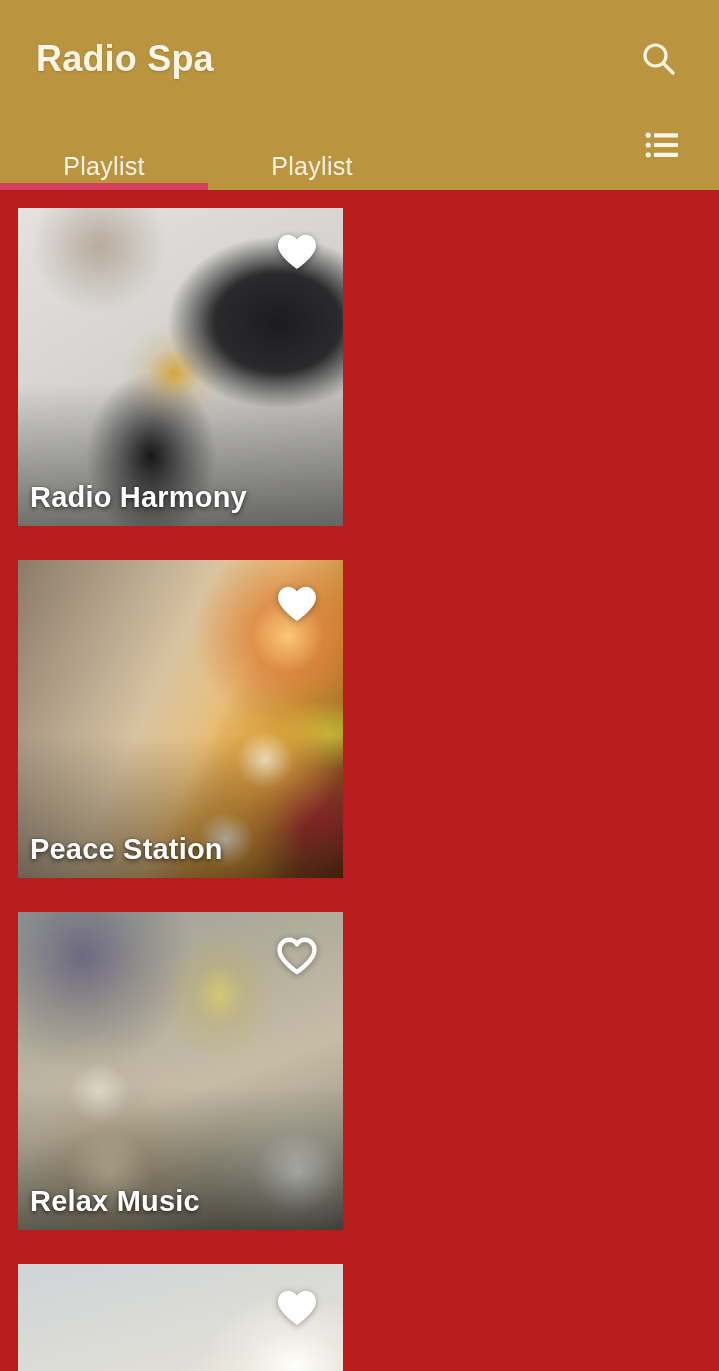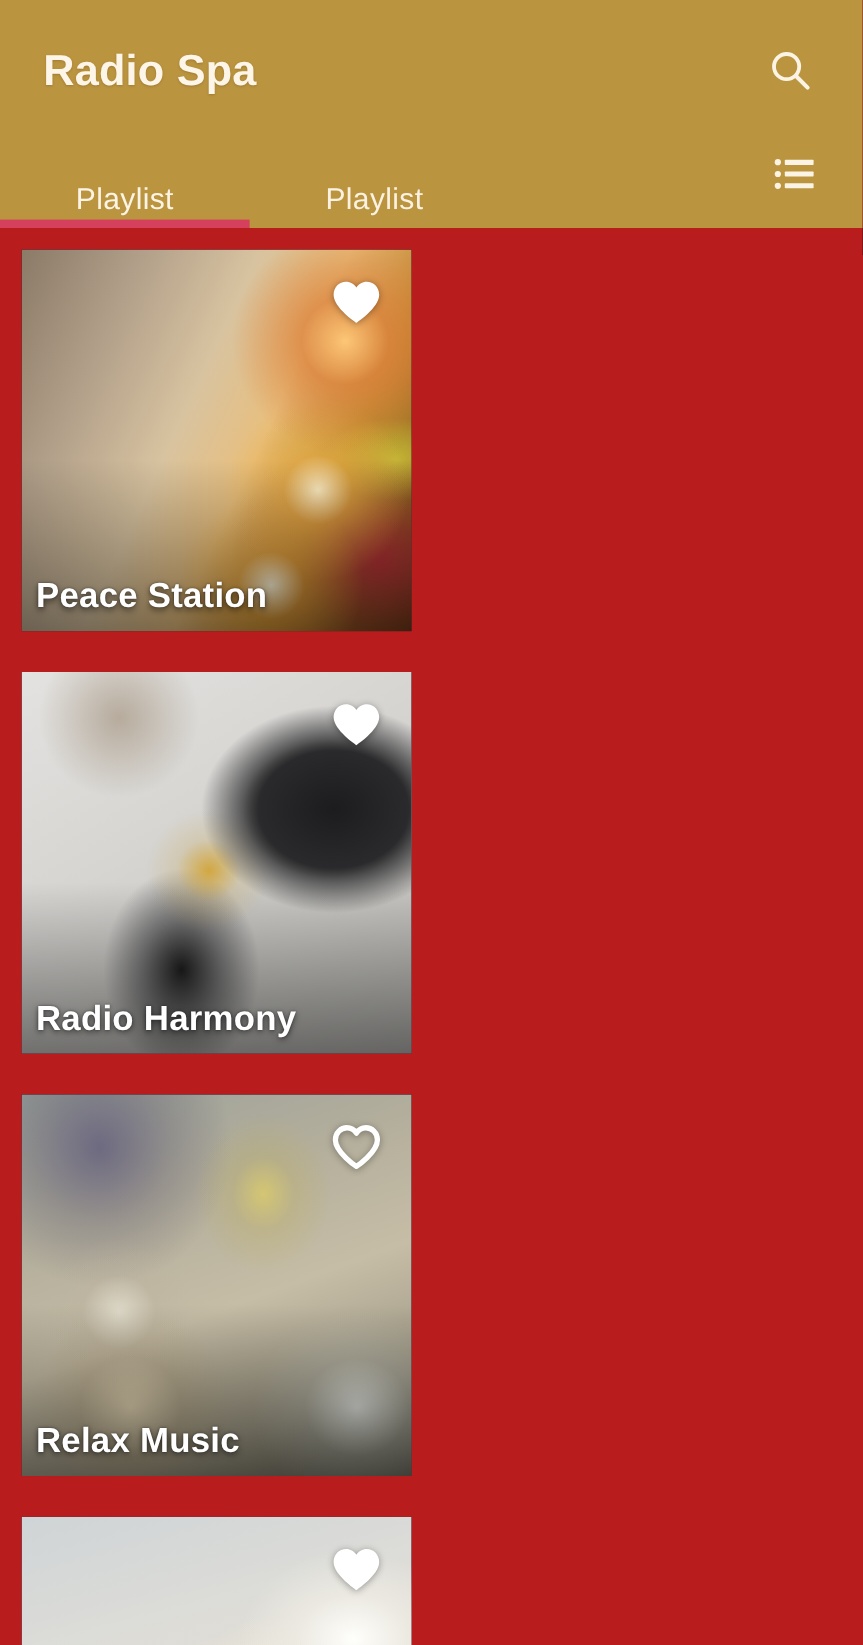--- a/index.html
+++ b/index.html
@@ -232,42 +232,42 @@
         </svg>
       </div>
       <div class="tab-indicator"></div>
     </div>
 
   </div>
 
   <div class="grid">
 
     <div class="card">
+      <div class="card-art art-oils-marble"></div>
+      <div class="card-scrim"></div>
+      <div class="fav-btn">
+        <svg width="44" height="40" viewBox="0 0 44 40">
+          <path d="M22 37 C22 37 3 24.5 3 13.6 C3 7.2 7.9 2.8 13.3 2.8 C17.2 2.8 20.3 5 22 7.6 C23.7 5 26.8 2.8 30.7 2.8 C36.1 2.8 41 7.2 41 13.6 C41 24.5 22 37 22 37 Z" fill="#ffffff"></path>
+        </svg>
+      </div>
+      <div class="card-title">Radio Harmony</div>
+    </div>
+
+    <div class="card">
       <div class="card-art art-towel-candles"></div>
       <div class="card-scrim"></div>
       <div class="fav-btn">
         <svg width="44" height="40" viewBox="0 0 44 40">
           <path d="M22 37 C22 37 3 24.5 3 13.6 C3 7.2 7.9 2.8 13.3 2.8 C17.2 2.8 20.3 5 22 7.6 C23.7 5 26.8 2.8 30.7 2.8 C36.1 2.8 41 7.2 41 13.6 C41 24.5 22 37 22 37 Z" fill="#ffffff"></path>
         </svg>
       </div>
       <div class="card-title">Peace Station</div>
     </div>
 
     <div class="card">
-      <div class="card-art art-oils-marble"></div>
-      <div class="card-scrim"></div>
-      <div class="fav-btn">
-        <svg width="44" height="40" viewBox="0 0 44 40">
-          <path d="M22 37 C22 37 3 24.5 3 13.6 C3 7.2 7.9 2.8 13.3 2.8 C17.2 2.8 20.3 5 22 7.6 C23.7 5 26.8 2.8 30.7 2.8 C36.1 2.8 41 7.2 41 13.6 C41 24.5 22 37 22 37 Z" fill="#ffffff"></path>
-        </svg>
-      </div>
-      <div class="card-title">Radio Harmony</div>
-    </div>
-
-    <div class="card">
       <div class="card-art art-lavender-jars"></div>
       <div class="card-scrim"></div>
       <div class="fav-btn">
         <svg width="44" height="40" viewBox="0 0 44 40">
           <path d="M22 36 C22 36 4.5 24.2 4.5 13.9 C4.5 7.9 9.1 3.8 14.1 3.8 C17.7 3.8 20.5 5.9 22 8.3 C23.5 5.9 26.3 3.8 29.9 3.8 C34.9 3.8 39.5 7.9 39.5 13.9 C39.5 24.2 22 36 22 36 Z" fill="none" stroke="#ffffff" stroke-width="4.4" stroke-linejoin="round"></path>
         </svg>
       </div>
       <div class="card-title">Relax Music</div>
     </div>
 

